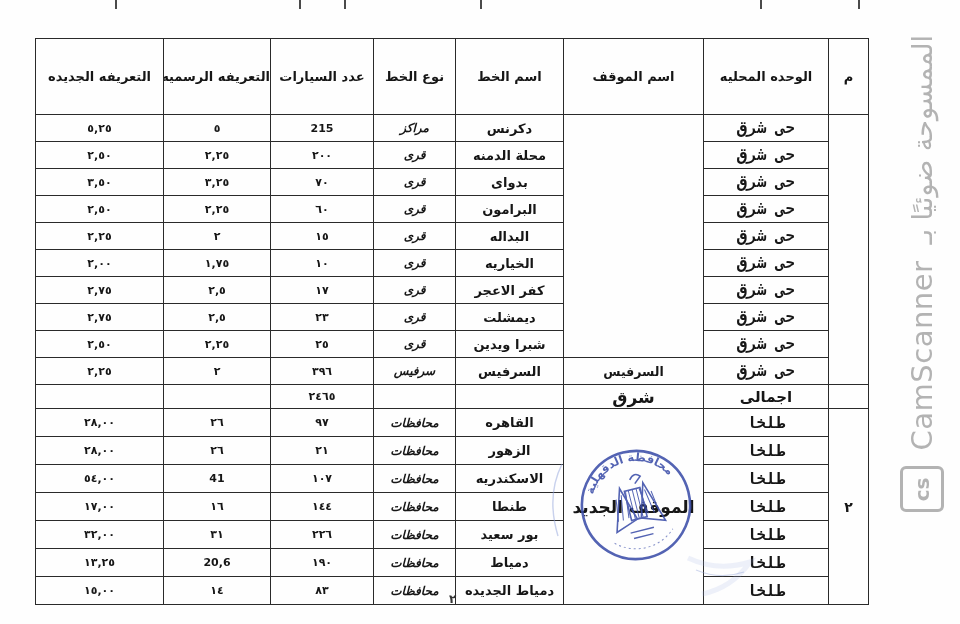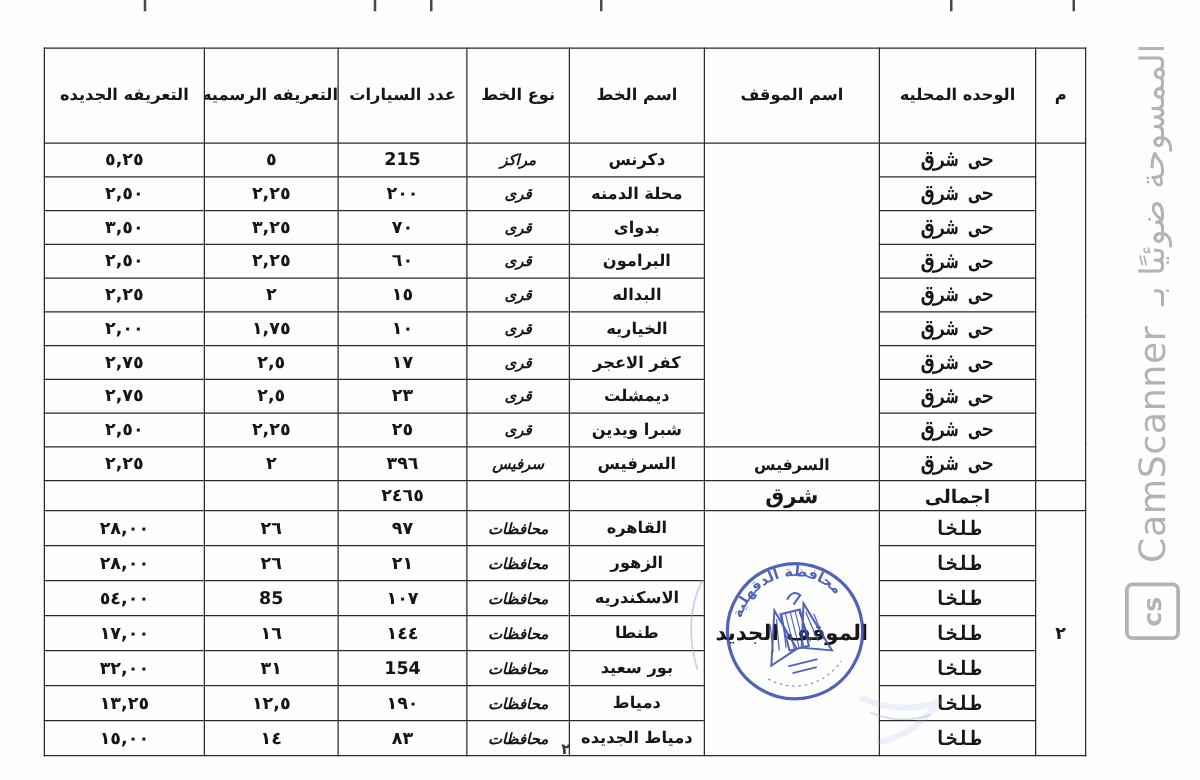--- a/index.html
+++ b/index.html
@@ -20,21 +20,21 @@
     font-weight:bold;padding:0;color:#161616;
     overflow:hidden;white-space:nowrap;
   }
   tr.hdr td{height:75px;font-size:13px;}
   tr.g1 td{height:26px;}
   tr.tot td{height:23px;}
   tr.g2 td{height:27px;}
   td.c-unit{font-size:16px;text-align:right;padding-right:9px;font-family:Liberation Mono, monospace;}
   td.c-line{font-size:13px;}
   td.c-type{font-size:12px;font-style:italic;}
-  td.c-num{font-size:14px;}
+  td.c-num{font-size:11px;}
   td.c-station{font-size:12.5px;}
   td.station-merged{vertical-align:top;padding-top:5px;font-size:17px;}
   td.m-merged{vertical-align:top;padding-top:6px;font-size:14px;}
   td.total-label{font-size:15px;text-align:right;padding-right:5px;}
   td.sharq{font-size:17px;text-align:right;padding-right:8px;}
   
   .tick{position:absolute;top:0;width:2px;height:9px;background:#4a4a4a;}
   .page-number{position:absolute;left:449px;top:592px;font-size:12px;font-weight:bold;color:#333;}
   
   .stamp{position:absolute;left:566px;top:433px;pointer-events:none;}
@@ -198,45 +198,45 @@
     <td class="c-type">محافظات</td>
     <td class="c-num">٢١</td>
     <td class="c-num">٢٦</td>
     <td class="c-num">٢٨,٠٠</td>
   </tr>
   <tr class="g2">
     <td class="c-unit">طلخا</td>
     <td class="c-line">الاسكندريه</td>
     <td class="c-type">محافظات</td>
     <td class="c-num">١٠٧</td>
-    <td class="c-num">85</td>
+    <td class="c-num">41</td>
     <td class="c-num">٥٤,٠٠</td>
   </tr>
   <tr class="g2">
     <td class="c-unit">طلخا</td>
     <td class="c-line">طنطا</td>
     <td class="c-type">محافظات</td>
     <td class="c-num">١٤٤</td>
     <td class="c-num">١٦</td>
     <td class="c-num">١٧,٠٠</td>
   </tr>
   <tr class="g2">
     <td class="c-unit">طلخا</td>
     <td class="c-line">بور سعيد</td>
     <td class="c-type">محافظات</td>
-    <td class="c-num">154</td>
+    <td class="c-num">٢٢٦</td>
     <td class="c-num">٣١</td>
     <td class="c-num">٣٢,٠٠</td>
   </tr>
   <tr class="g2">
     <td class="c-unit">طلخا</td>
     <td class="c-line">دمياط</td>
     <td class="c-type">محافظات</td>
     <td class="c-num">١٩٠</td>
-    <td class="c-num">١٢,٥</td>
+    <td class="c-num">20,6</td>
     <td class="c-num">١٣,٢٥</td>
   </tr>
   <tr class="g2">
     <td class="c-unit">طلخا</td>
     <td class="c-line">دمياط الجديده</td>
     <td class="c-type">محافظات</td>
     <td class="c-num">٨٣</td>
     <td class="c-num">١٤</td>
     <td class="c-num">١٥,٠٠</td>
   </tr>

